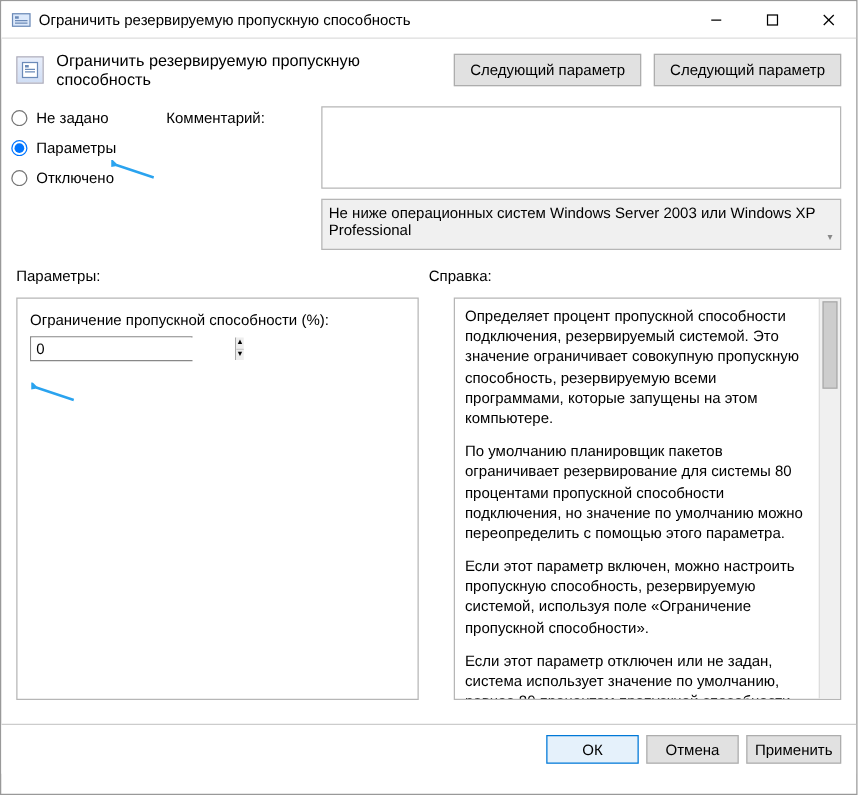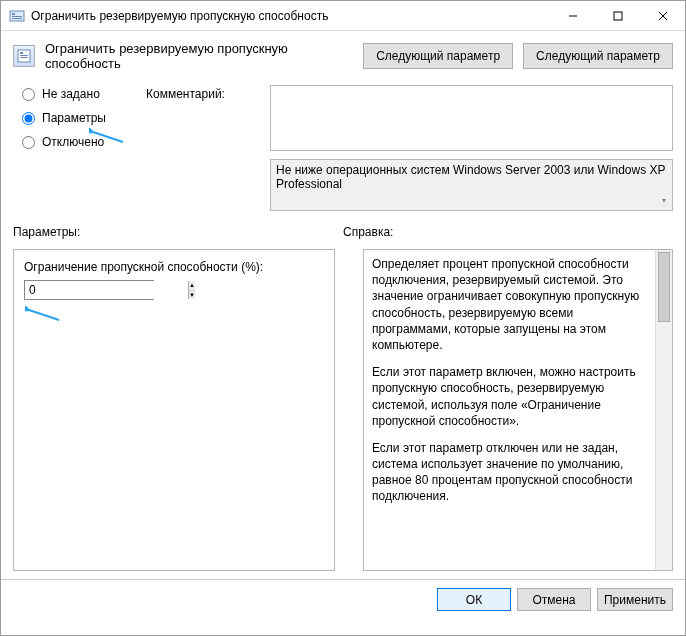--- a/index.html
+++ b/index.html
@@ -51,39 +51,39 @@
     padding: 0 12px;
     background: #e1e1e1;
     border: 1px solid #adadad;
     font-size: 12px;
     cursor: pointer;
     min-width: 124px;
   }
   .upper-grid {
     display: grid;
     grid-template-columns: 120px 120px 1fr;
-    padding: 6px 12px 4px 21px;
+    padding: 6px 12px 4px 8px;
     column-gap: 4px;
   }
   .radio-col { display:flex; flex-direction:column; gap:10px; padding-top:2px;}
   .radio-item { display:flex; align-items:center; gap:4px; font-size:12px; position:relative;}
   .radio-item input { margin:0 3px 0 0; }
   .label-col { display:flex; flex-direction:column; gap:36px; padding-top:2px;}
   .field-col { display:flex; flex-direction:column; gap:8px; }
   .comment-box {
     width: 100%; height: 66px;
     border: 1px solid #b6b6b6;
     background: #fff;
     resize: none;
     font-family: inherit; font-size:12px;
     padding: 3px 4px;
     overflow-y: scroll;
   }
   .req-box {
-    width: 100%; height: 52px;
+    width: 100%; height: 41px;
     border: 1px solid #b6b6b6;
     background: #f0f0f0;
     padding: 3px 5px;
     font-size: 12px;
     position: relative;
     overflow: hidden;
   }
   .req-box .scroll-thumb {
     position:absolute; right:2px; bottom:2px; width:12px; height:12px;
     color:#888; font-size:8px; text-align:center;
@@ -261,20 +261,21 @@
       <input class="spin-input" value="0" style="">
       <div class="spin-btns">
         <div>▲</div>
         <div>▼</div>
       </div>
     </div>
   </div>
   <div class="help-panel-wrap">
     <div class="help-panel">
       <p>Определяет процент пропускной способности подключения, резервируемый системой. Это значение ограничивает совокупную пропускную способность, резервируемую всеми программами, которые запущены на этом компьютере.</p>
+      <p>По умолчанию планировщик пакетов ограничивает резервирование для системы 80 процентами пропускной способности подключения, но значение по умолчанию можно переопределить с помощью этого параметра.</p>
       <p>Если этот параметр включен, можно настроить пропускную способность, резервируемую системой, используя поле «Ограничение пропускной способности».</p>
       <p>Если этот параметр отключен или не задан, система использует значение по умолчанию, равное 80 процентам пропускной способности подключения.</p>
 
     </div>
     <div class="fake-scroll">
       <div class="thumb"></div>
     </div>
   </div>
 </div>
 

